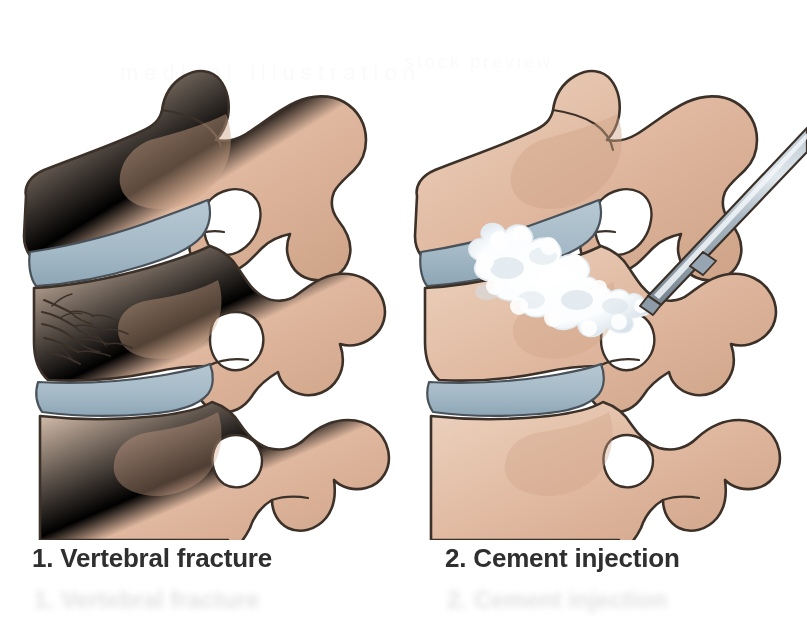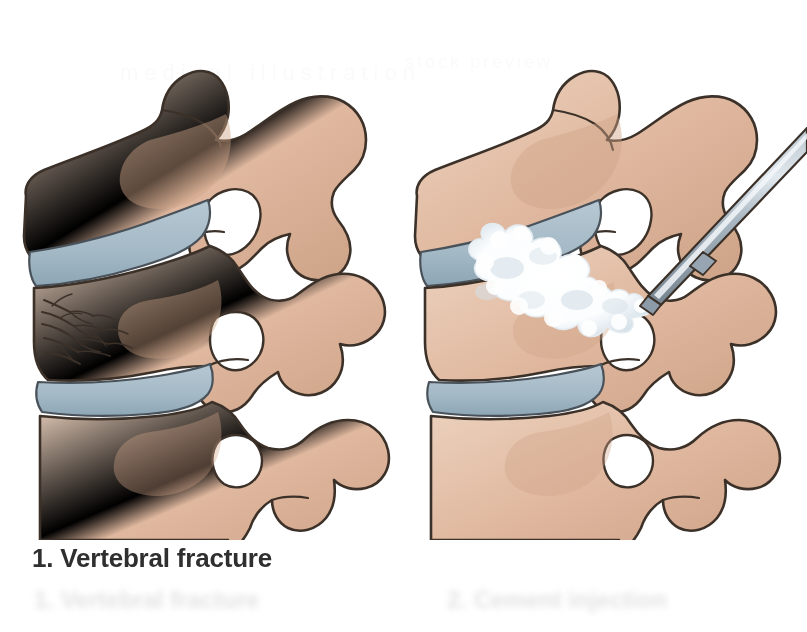--- a/index.html
+++ b/index.html
@@ -393,15 +393,16 @@
           <path fill="#cfa488" opacity="0.38" stroke="none" d="M 138,432 C 170,428 192,420 206,412 C 214,436 208,462 192,478
                    C 172,496 144,500 122,492 C 108,487 100,476 102,464
                    C 104,446 118,435 138,432 Z"></path>
         </g>
 
       </svg>
     </div>
 
     <div class="caption-ghost">2. Cement injection</div>
 
+    <div class="caption">2. Cement injection</div>
   </div>
 
 </div>
 
 </body></html>

